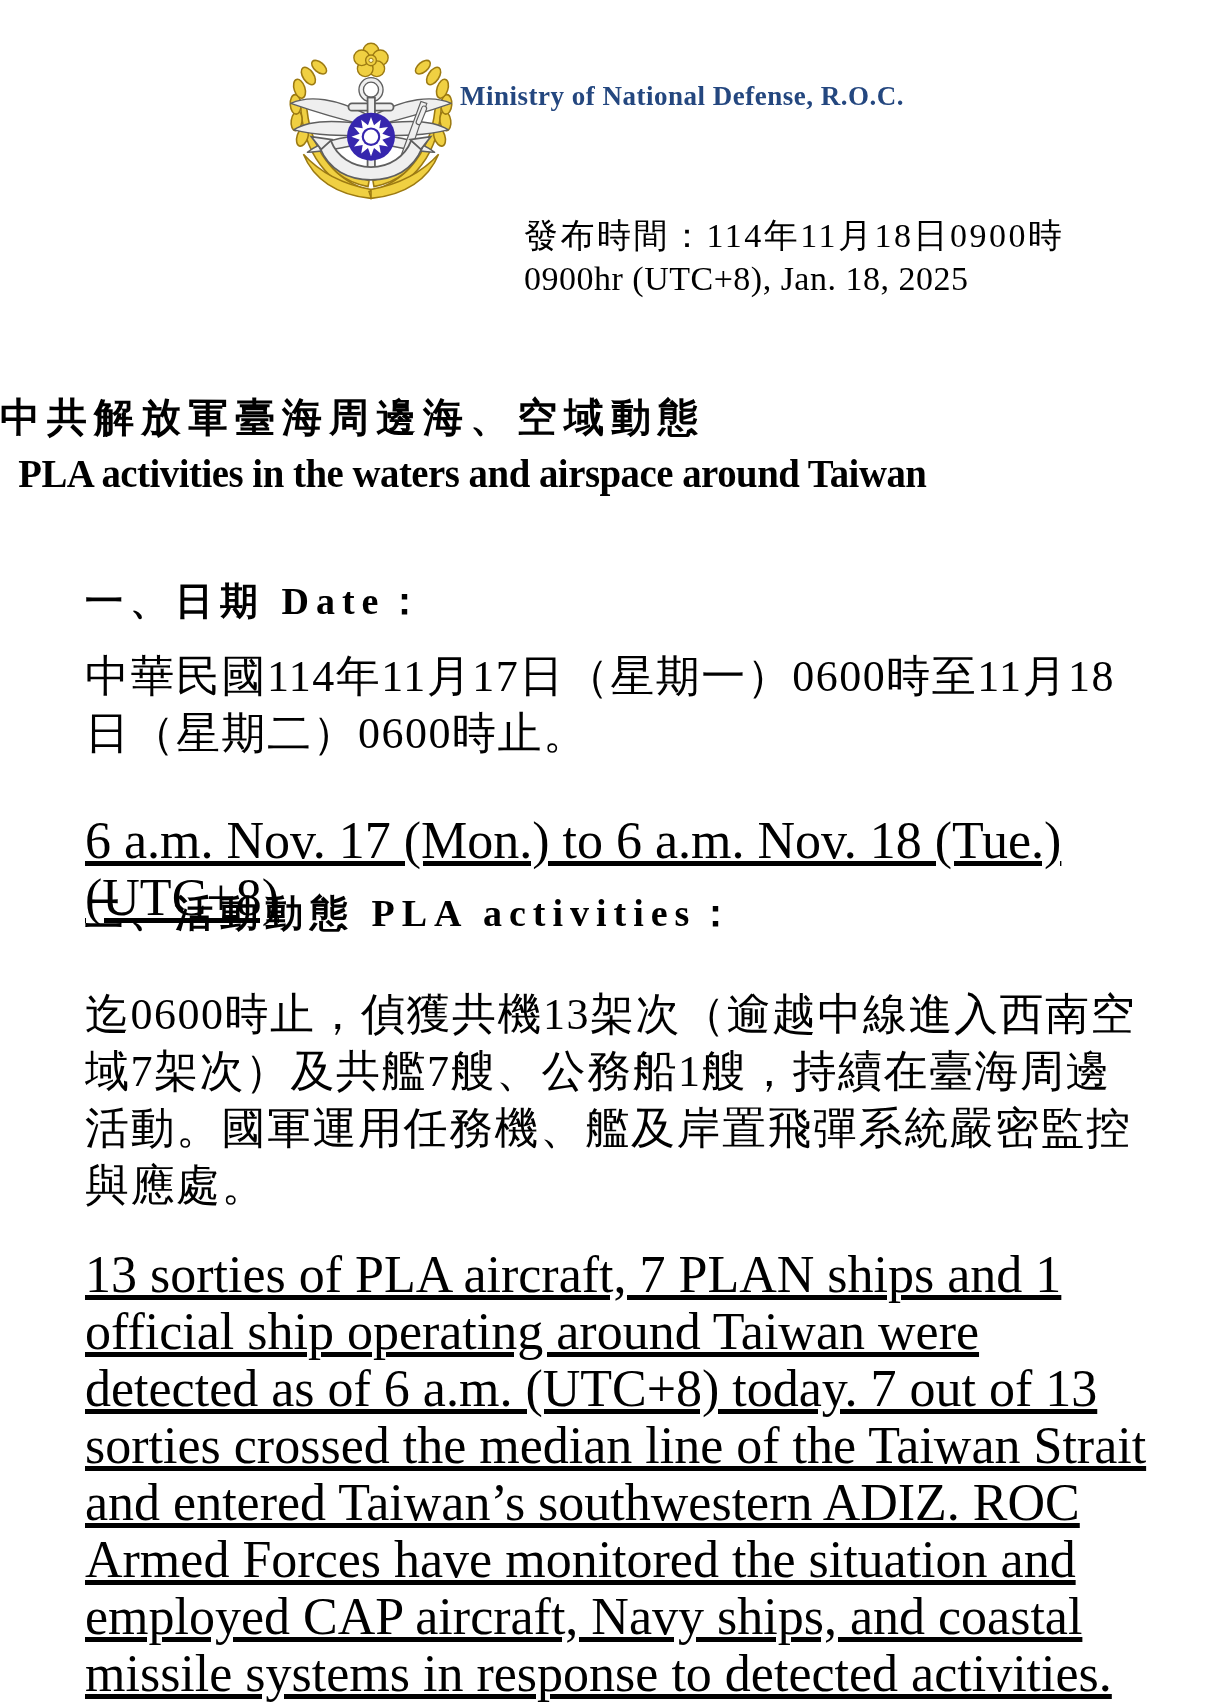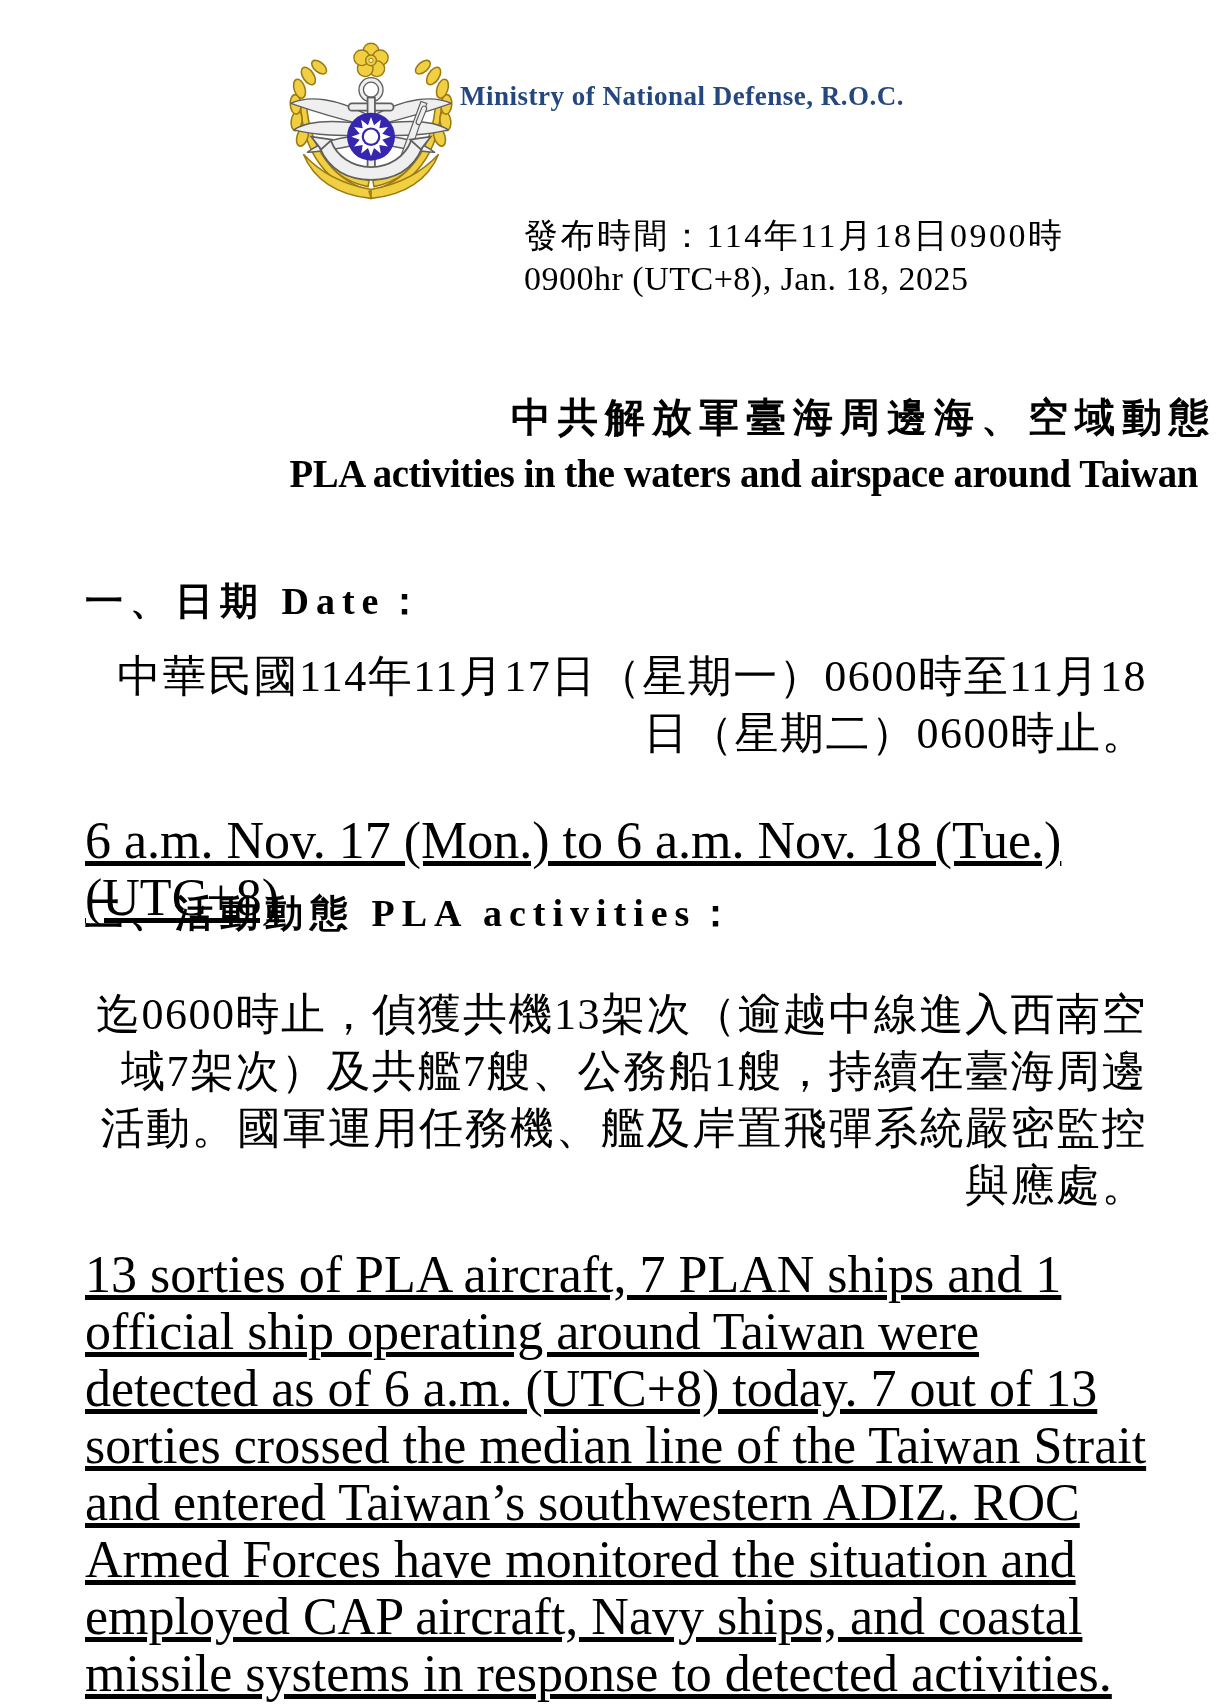--- a/index.html
+++ b/index.html
@@ -15,28 +15,28 @@
   .brand{position:absolute;left:460px;top:70px;}
   .brand-cjk{font-size:61px;font-weight:bold;letter-spacing:2px;line-height:1.1;white-space:nowrap;}
   .brand-en{font-size:27px;font-weight:bold;color:var(--brand_en_color,#24477f);margin-top:11px;letter-spacing:0.5px;white-space:nowrap;}
 
   
   .release{position:absolute;left:524px;top:214px;font-size:34px;line-height:43px;}
   .release-cjk{letter-spacing:2.5px;white-space:nowrap;}
   .release-en{letter-spacing:0.5px;white-space:nowrap;}
 
   
-  .title-block{position:absolute;left:0;top:390px;width:100%;text-align:right;}
+  .title-block{position:absolute;left:0;top:390px;width:100%;text-align:left;}
   .title-cjk{font-size:40px;font-weight:bold;letter-spacing:7px;white-space:nowrap;}
   .title-en{font-size:40px;font-weight:bold;letter-spacing:-0.5px;margin-top:5px;white-space:nowrap;transform:scaleX(0.97);transform-origin:center;}
 
   
   .sec-h{position:absolute;left:85px;font-size:38px;font-weight:bold;letter-spacing:7px;white-space:nowrap;}
   .para{position:absolute;left:85px;width:1062px;}
-  .para.cjk{font-size:44px;line-height:57px;letter-spacing:1.5px;text-align:right;}
+  .para.cjk{font-size:44px;line-height:57px;letter-spacing:1.5px;}
   .para.en{font-size:52px;line-height:57px;letter-spacing:0px;text-decoration:underline;}
 
   svg .gold{fill:var(--gold,#F0D042);stroke:var(--gold_dark,#9C7A12);}
   svg .silver{fill:var(--silver,#ECECEC);stroke:var(--silver_dark,#5f5f5f);}
 </style>
 </head>
 <body>
 
 <div class="page">
 

